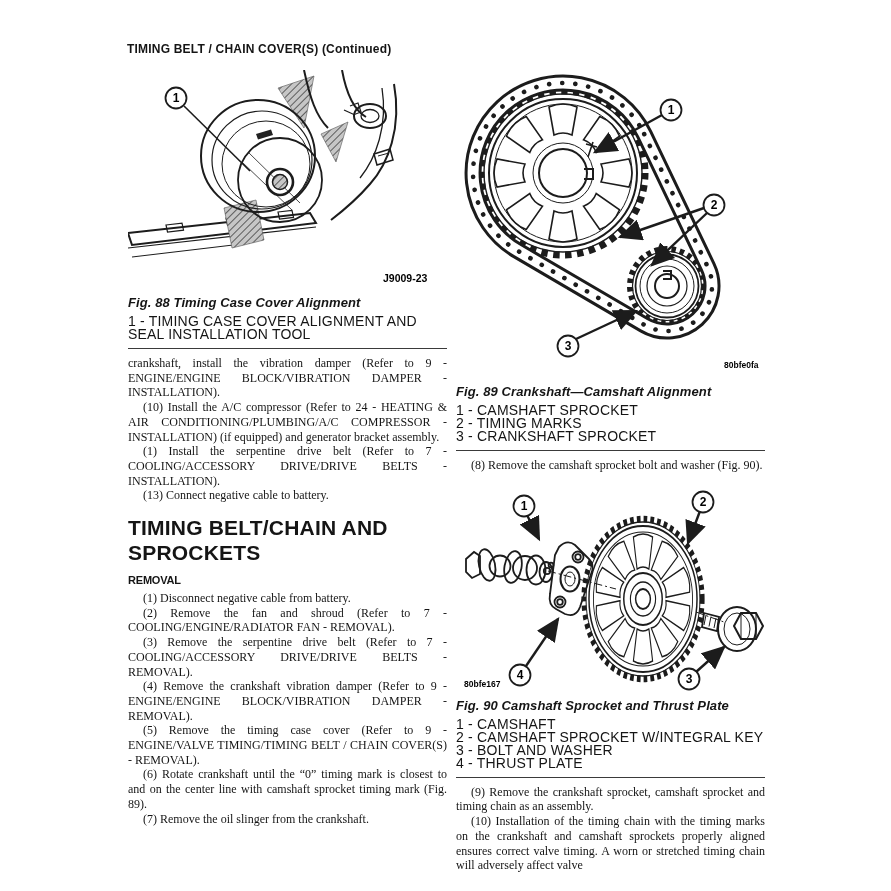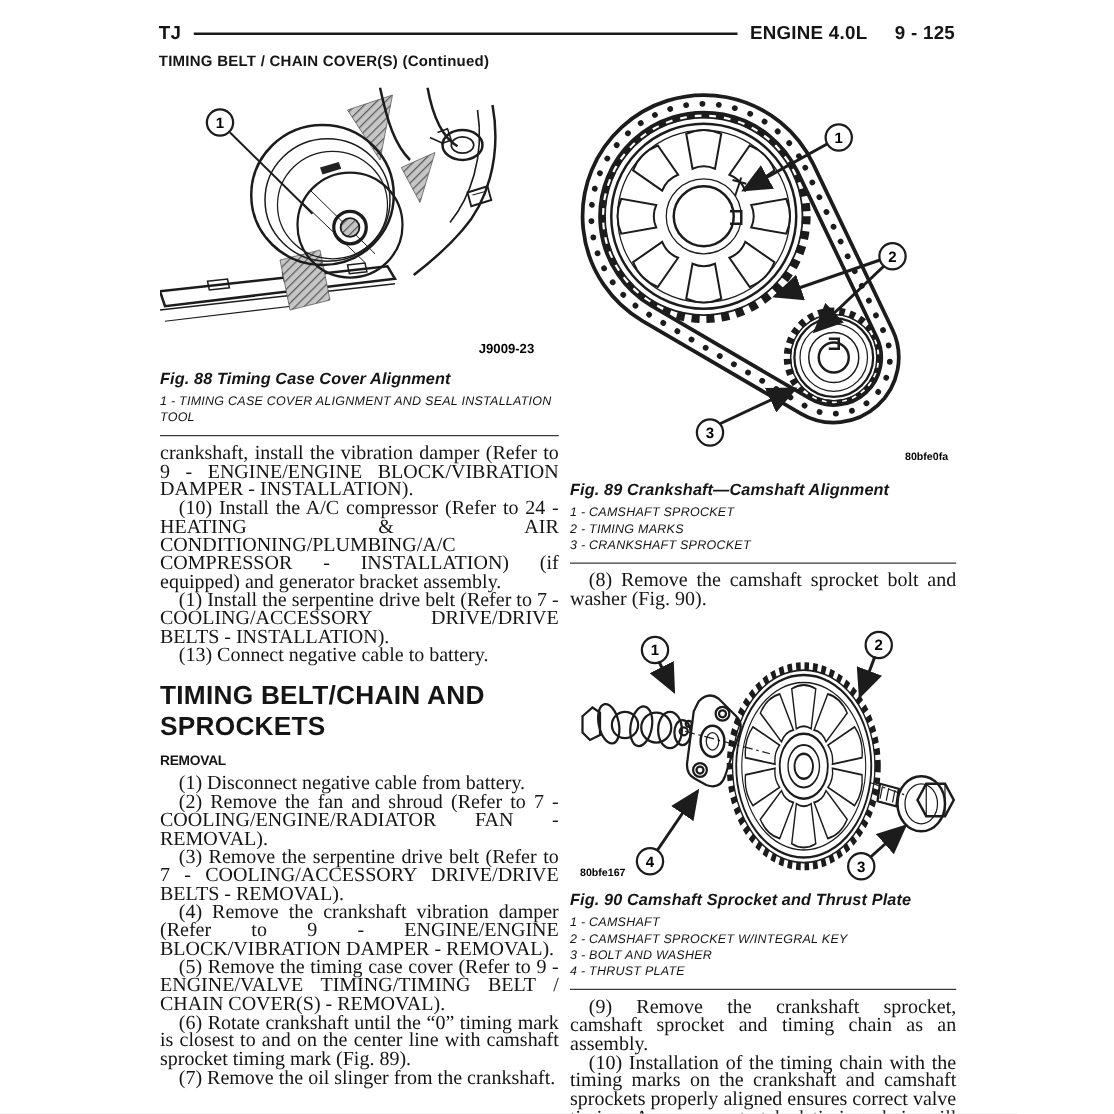--- a/index.html
+++ b/index.html
@@ -21,49 +21,43 @@
   
   .col{position:absolute;}
   .col-left{left:128px;top:70px;width:319px;}
   .col-right{left:456px;top:74px;width:309px;}
   
   .fig svg{display:block;}
   .fig-caption{
     text-align:left;font-family:"Liberation Sans",sans-serif;font-weight:bold;font-style:italic;
     font-size:13px;margin:7px 0 5px 0;letter-spacing:.1px;
   }
-  .fig-legend{font-family:"Liberation Sans",sans-serif;font-size:10px;line-height:13px;letter-spacing:.2px;font-style:italic;}
+  .fig-legend{font-family:"Liberation Sans",sans-serif;font-size:14px;line-height:13px;letter-spacing:.2px;}
   .fig-rule{border:none;border-top:1.6px solid #3a3a3a;margin:7px 0 7px 0;}
   
-  .para{font-size:16px;line-height:14.7px;text-align:justify;margin:0;}
+  .para{font-size:12px;line-height:14.7px;text-align:justify;margin:0;}
   .para.indent{text-indent:15px;}
   .sec-heading{
     font-family:"Liberation Sans",sans-serif;font-weight:bold;font-size:21px;line-height:24.5px;
     letter-spacing:.2px;margin:13px 0 9px 0;
   }
   .sub-heading{
     font-family:"Liberation Sans",sans-serif;font-weight:bold;font-size:11px;
     letter-spacing:-.2px;margin:0 0 5px 0;
   }
   
   .lineart{stroke:#1c1c1c;fill:none;}
   .callout-txt{font-family:"Liberation Sans",sans-serif;font-weight:bold;font-size:12px;}
   .fig-code{font-family:"Liberation Sans",sans-serif;font-weight:bold;}
 </style>
 </head>
 <body>
 
 <div class="page">
 
-  <div class="hdr">
-    <span>TJ</span>
-    <span class="hdr-rule"></span>
-    <span>ENGINE 4.0L</span>
-    <span class="hdr-page">9 - 125</span>
-  </div>
   <div class="cont-heading">TIMING BELT / CHAIN COVER(S) (Continued)</div>
 
   <div class="col col-left">
 
     <div class="fig">
       <svg width="319" height="218" viewBox="0 0 319 218">
         <defs>
           <pattern id="h88" width="5" height="5" patternUnits="userSpaceOnUse" patternTransform="rotate(45)">
             <rect width="5" height="5" fill="#c6c6c6"></rect>
             <line x1="0" y1="0" x2="0" y2="5" stroke="#5c5c5c" stroke-width="2"></line>

